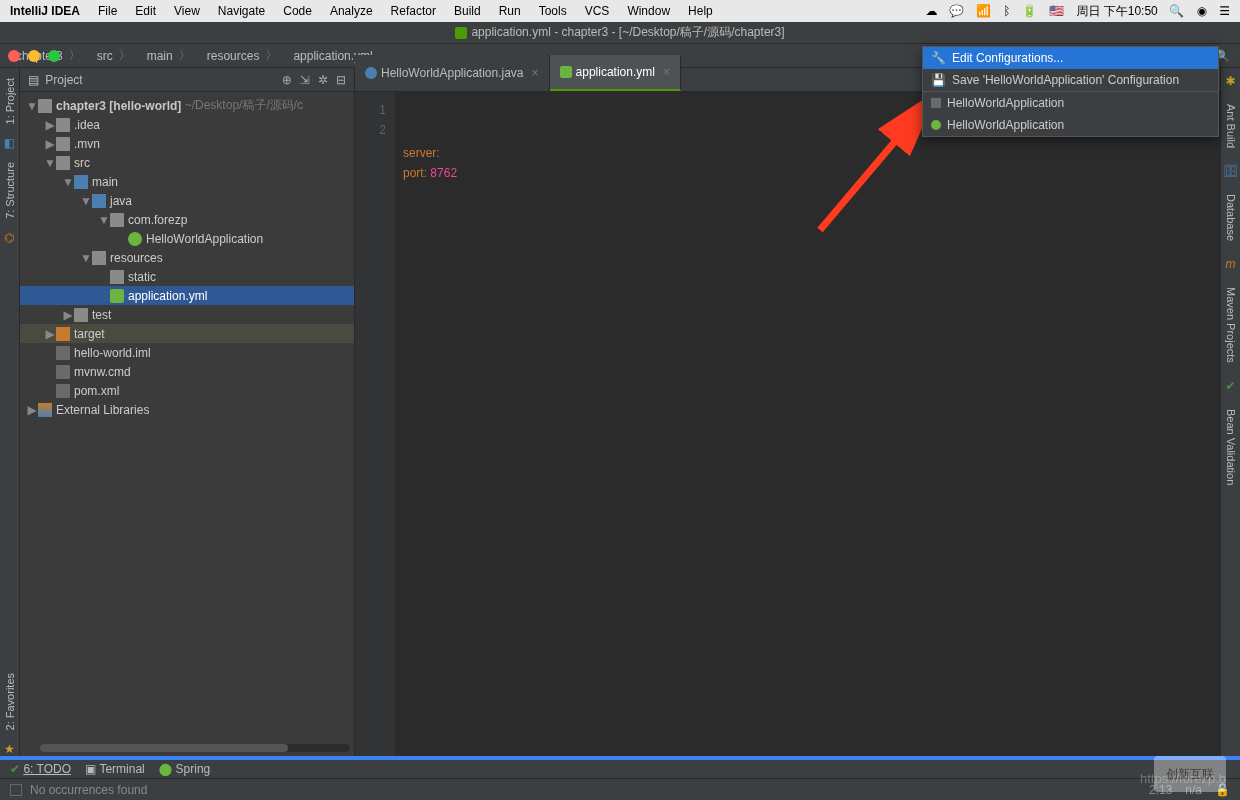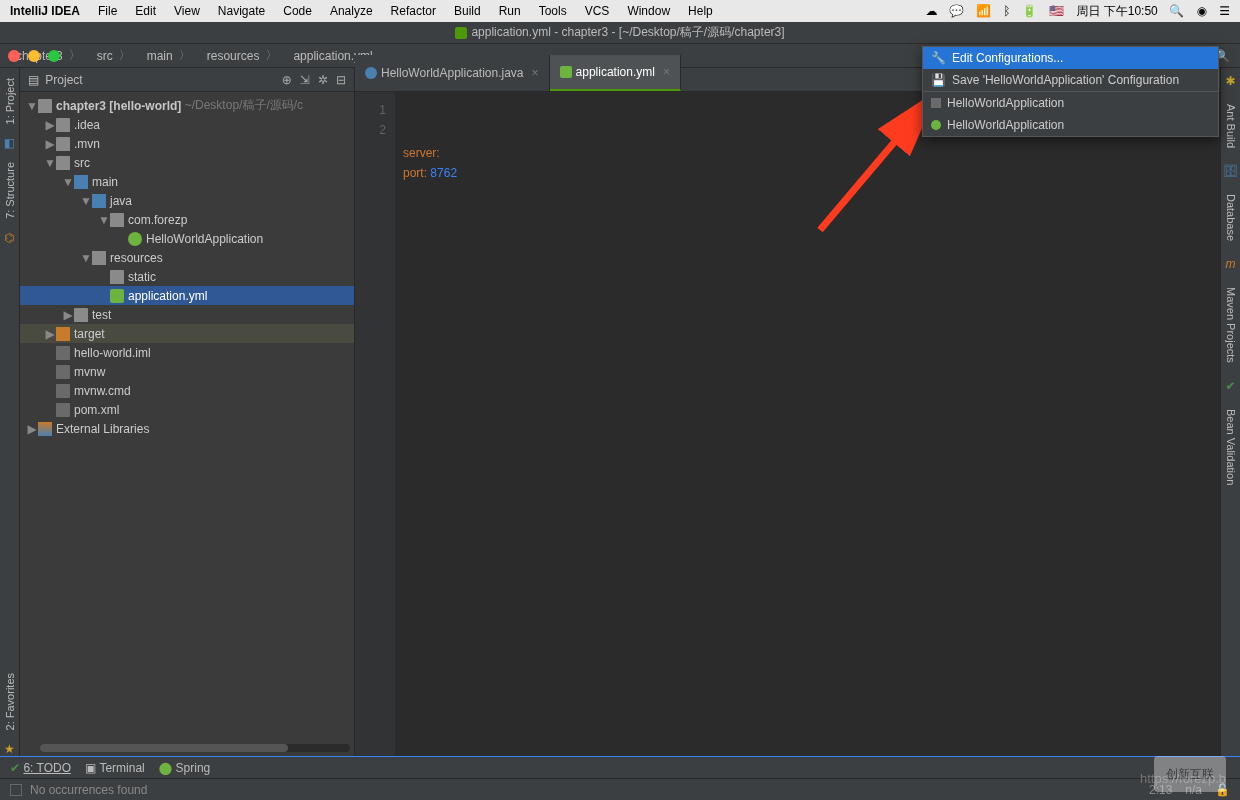--- a/index.html
+++ b/index.html
@@ -44,27 +44,27 @@
 .ico.java { background: #4a80b1; border-radius: 50%; }
 .editor { flex: 1; background: #2b2b2b; display: flex; flex-direction: column; position: relative; }
 .tabs { height: 24px; background: #3c3f41; display: flex; align-items: flex-end; border-bottom: 1px solid #292929; }
 .tab { height: 36px; padding: 0 10px; display: flex; align-items: center; gap: 4px; color: #bbb; background: #3c3f41; border-right: 1px solid #292929; }
 .tab.active { background: #4e5254; color: #fff; border-bottom: 2px solid #4e9a06; }
 .tab .ico { width: 12px; height: 12px; }
 .tab .close { color: #777; margin-left: 4px; }
 .code { flex: 1; display: flex; font-family: Menlo, Consolas, monospace; font-size: 13px; line-height: 20px; }
 .gutter { width: 40px; text-align: right; padding: 8px 8px 0 0; color: #606366; background: #313335; border-right: 1px solid #313335; }
 .code-text { padding: 8px 0 0 8px; margin-top: 43px; }
-.kw { color: #cc7832; } .val { color: #3b82f6; }
+.kw { color: #cc7832; } .val { color: #ec4899; }
 .dropdown { position: absolute; top: 46px; right: 21px; width: 297px; background: #3c3f41; border: 1px solid #555; box-shadow: 0 4px 12px rgba(0,0,0,0.5); z-index: 10; }
 .dd-item { height: 22px; display: flex; align-items: center; padding: 0 8px; gap: 6px; color: #ccc; }
 .dd-item.hl { background: #2675d6; color: #fff; }
 .dd-sep { border-top: 1px solid #555; }
 .arrow { position: absolute; top: 80px; right: 290px; z-index: 5; pointer-events: none; }
-.bottom-tool { height: 22px; background: #3c3f41; border-top: 1px solid #3b82f6; display: flex; align-items: center; padding: 0 10px; gap: 14px; color: #bbb; }
+.bottom-tool { height: 22px; background: #3c3f41; border-top: 4px solid #3b82f6; display: flex; align-items: center; padding: 0 10px; gap: 14px; color: #bbb; }
 .statusbar { height: 22px; background: #3c3f41; border-top: 1px solid #292929; display: flex; align-items: center; padding: 0 10px; color: #888; }
 .statusbar .right { margin-left: auto; display: flex; gap: 13px; align-items: flex-end; }
 .watermark { position: absolute; right: 14px; bottom: 14px; color: #999; font-size: 13px; opacity: 0.6; }
 .wm-logo { position: absolute; right: 14px; bottom: 8px; width: 72px; height: 36px; background: #fff; opacity: 0.35; border-radius: 4px; display:flex; align-items:center; justify-content:center; color:#333; font-size:10px;}
 .proj-scroll { position: absolute; bottom: 4px; left: 20px; right: 4px; height: 8px; background: #2b2b2b; border-radius: 4px; }
 .proj-scroll .thumb { width: 80%; height: 100%; background: #555; border-radius: 4px; }
 </style>
 </head>
 <body>
 
@@ -267,25 +267,20 @@
             <span>target</span>
           </div>
           <div class="tree-row" style="padding-left: 24px;">
             <span class="chev"> </span>
             <span class="ico file"></span>
             <span>hello-world.iml</span>
           </div>
           <div class="tree-row" style="padding-left: 24px;">
             <span class="chev"> </span>
             <span class="ico file"></span>
-            <span>mvnw</span>
-          </div>
-          <div class="tree-row" style="padding-left: 24px;">
-            <span class="chev"> </span>
-            <span class="ico file"></span>
             <span>mvnw.cmd</span>
           </div>
           <div class="tree-row" style="padding-left: 24px;">
             <span class="chev"> </span>
             <span class="ico file"></span>
             <span>pom.xml</span>
           </div>
         </div>
       <div class="tree-row" style="padding-left:6px">
         <span class="chev">▶</span>

